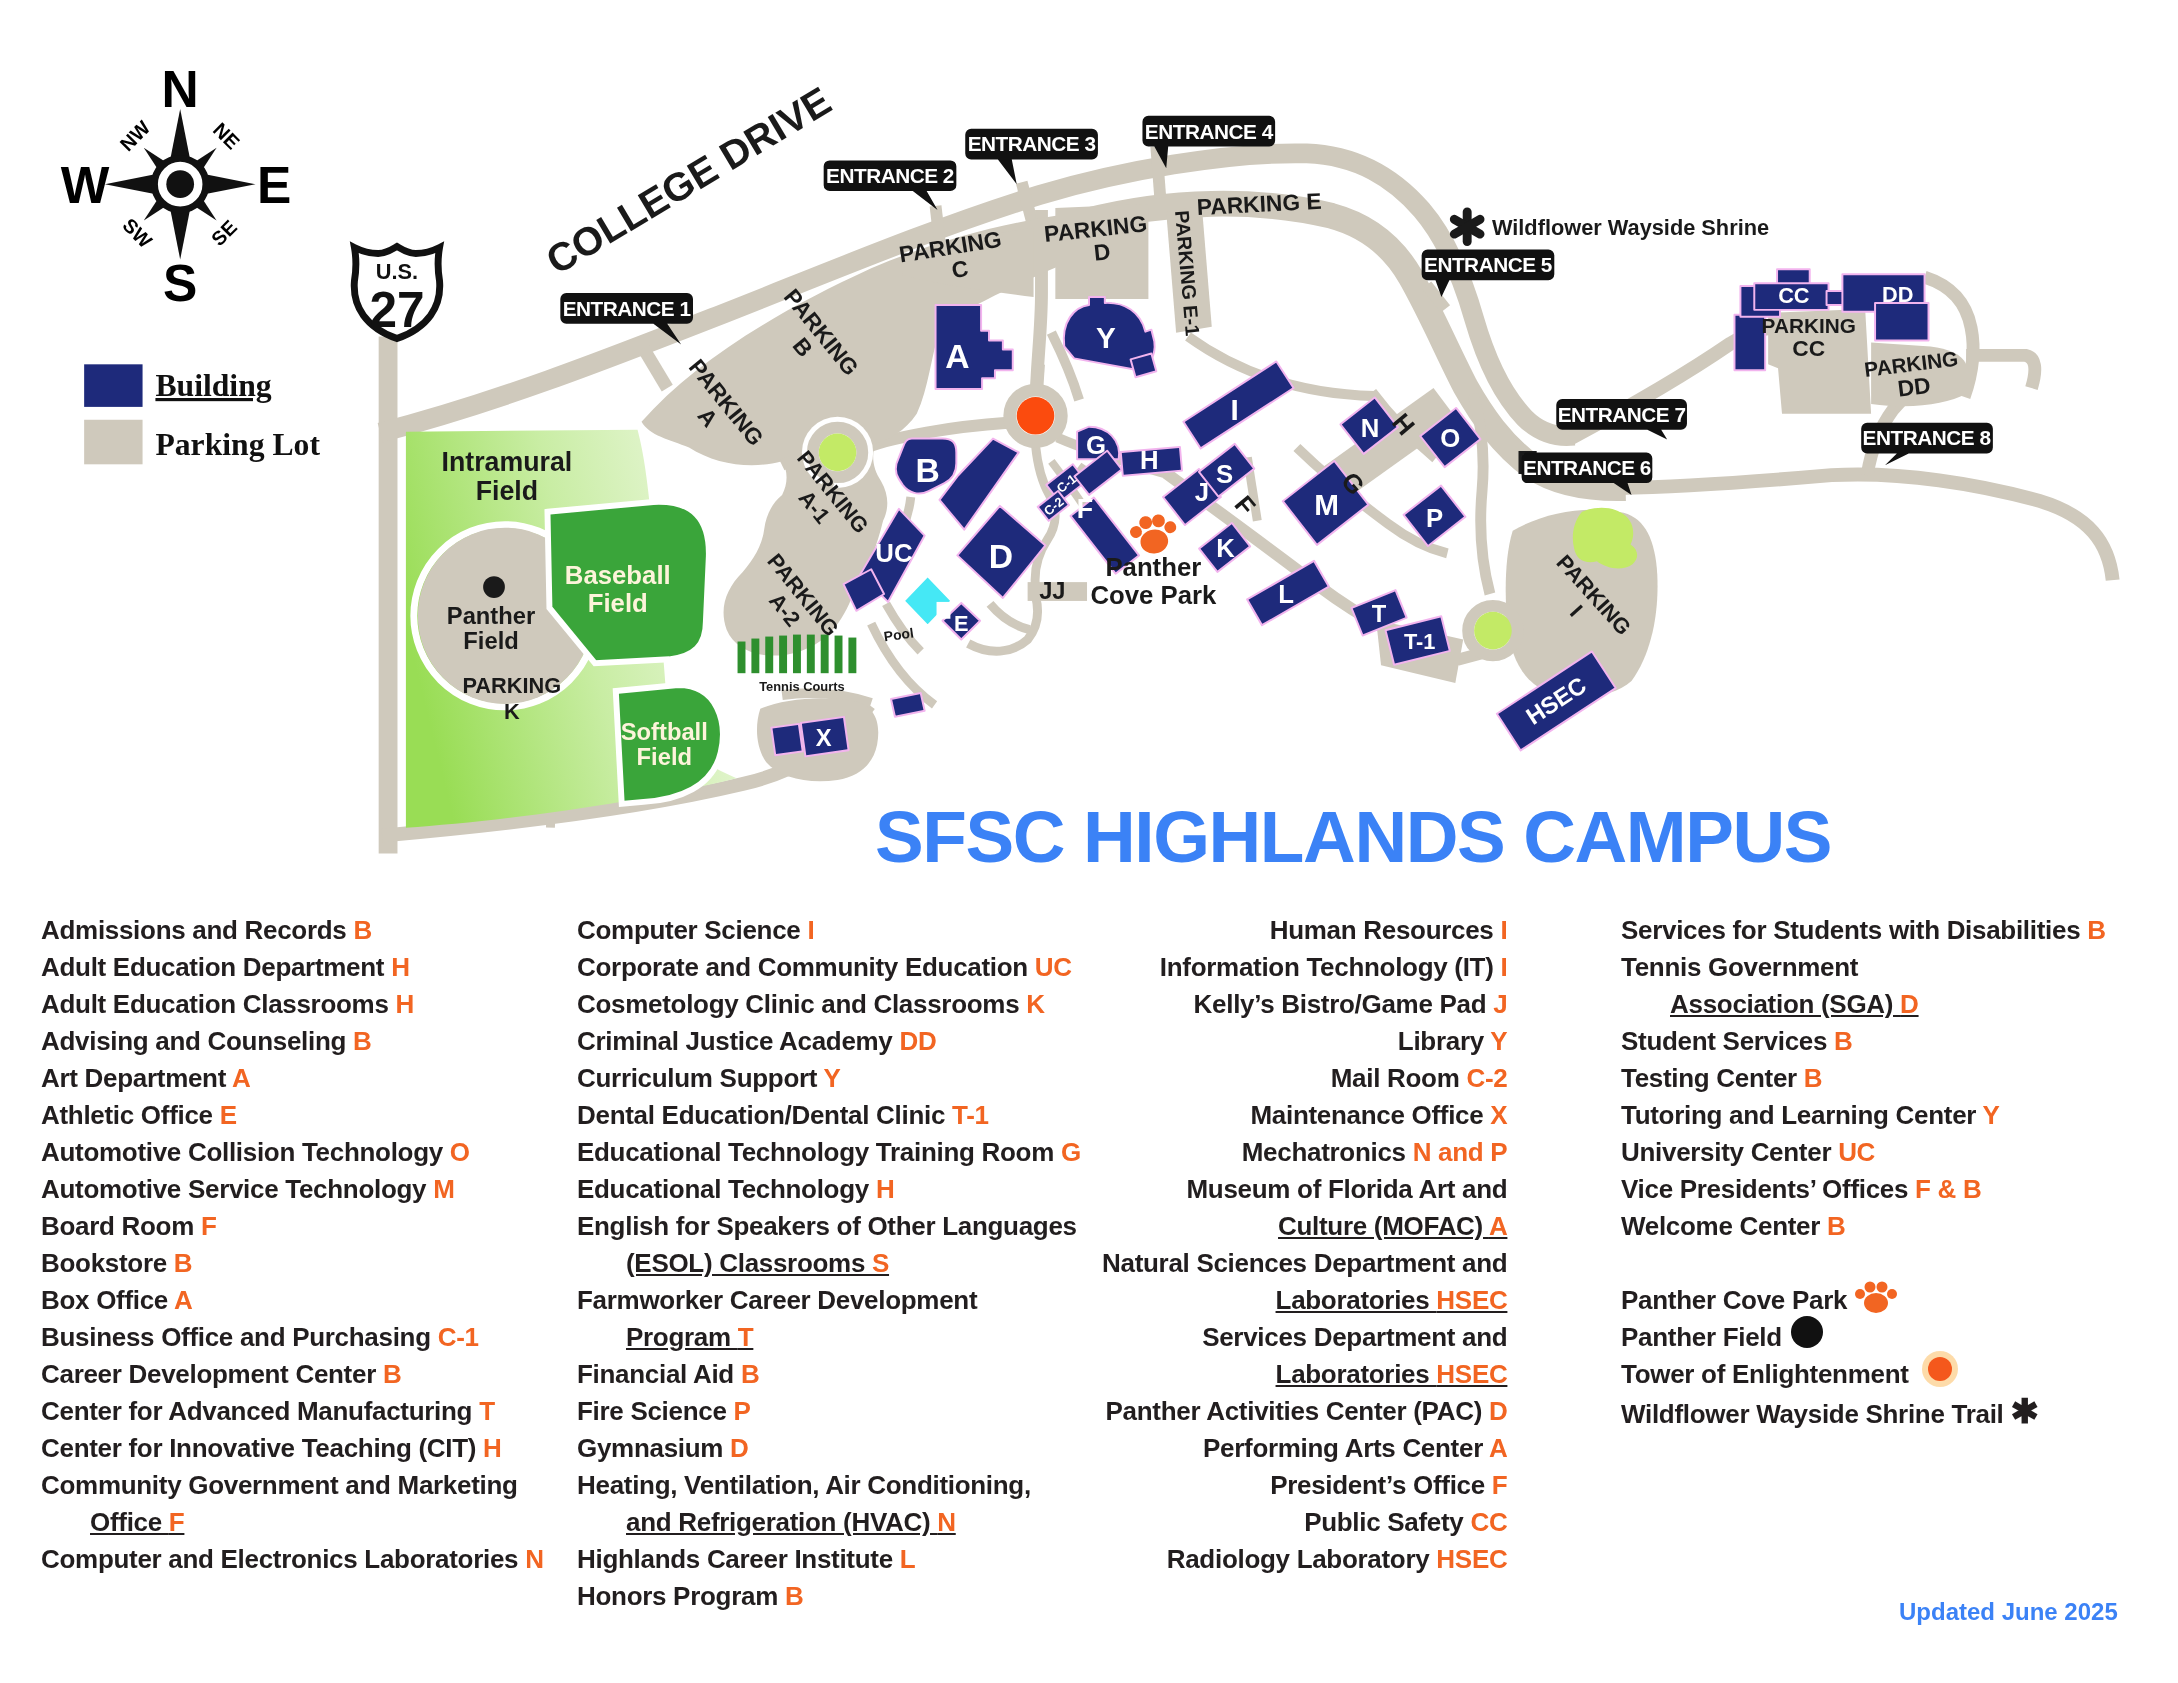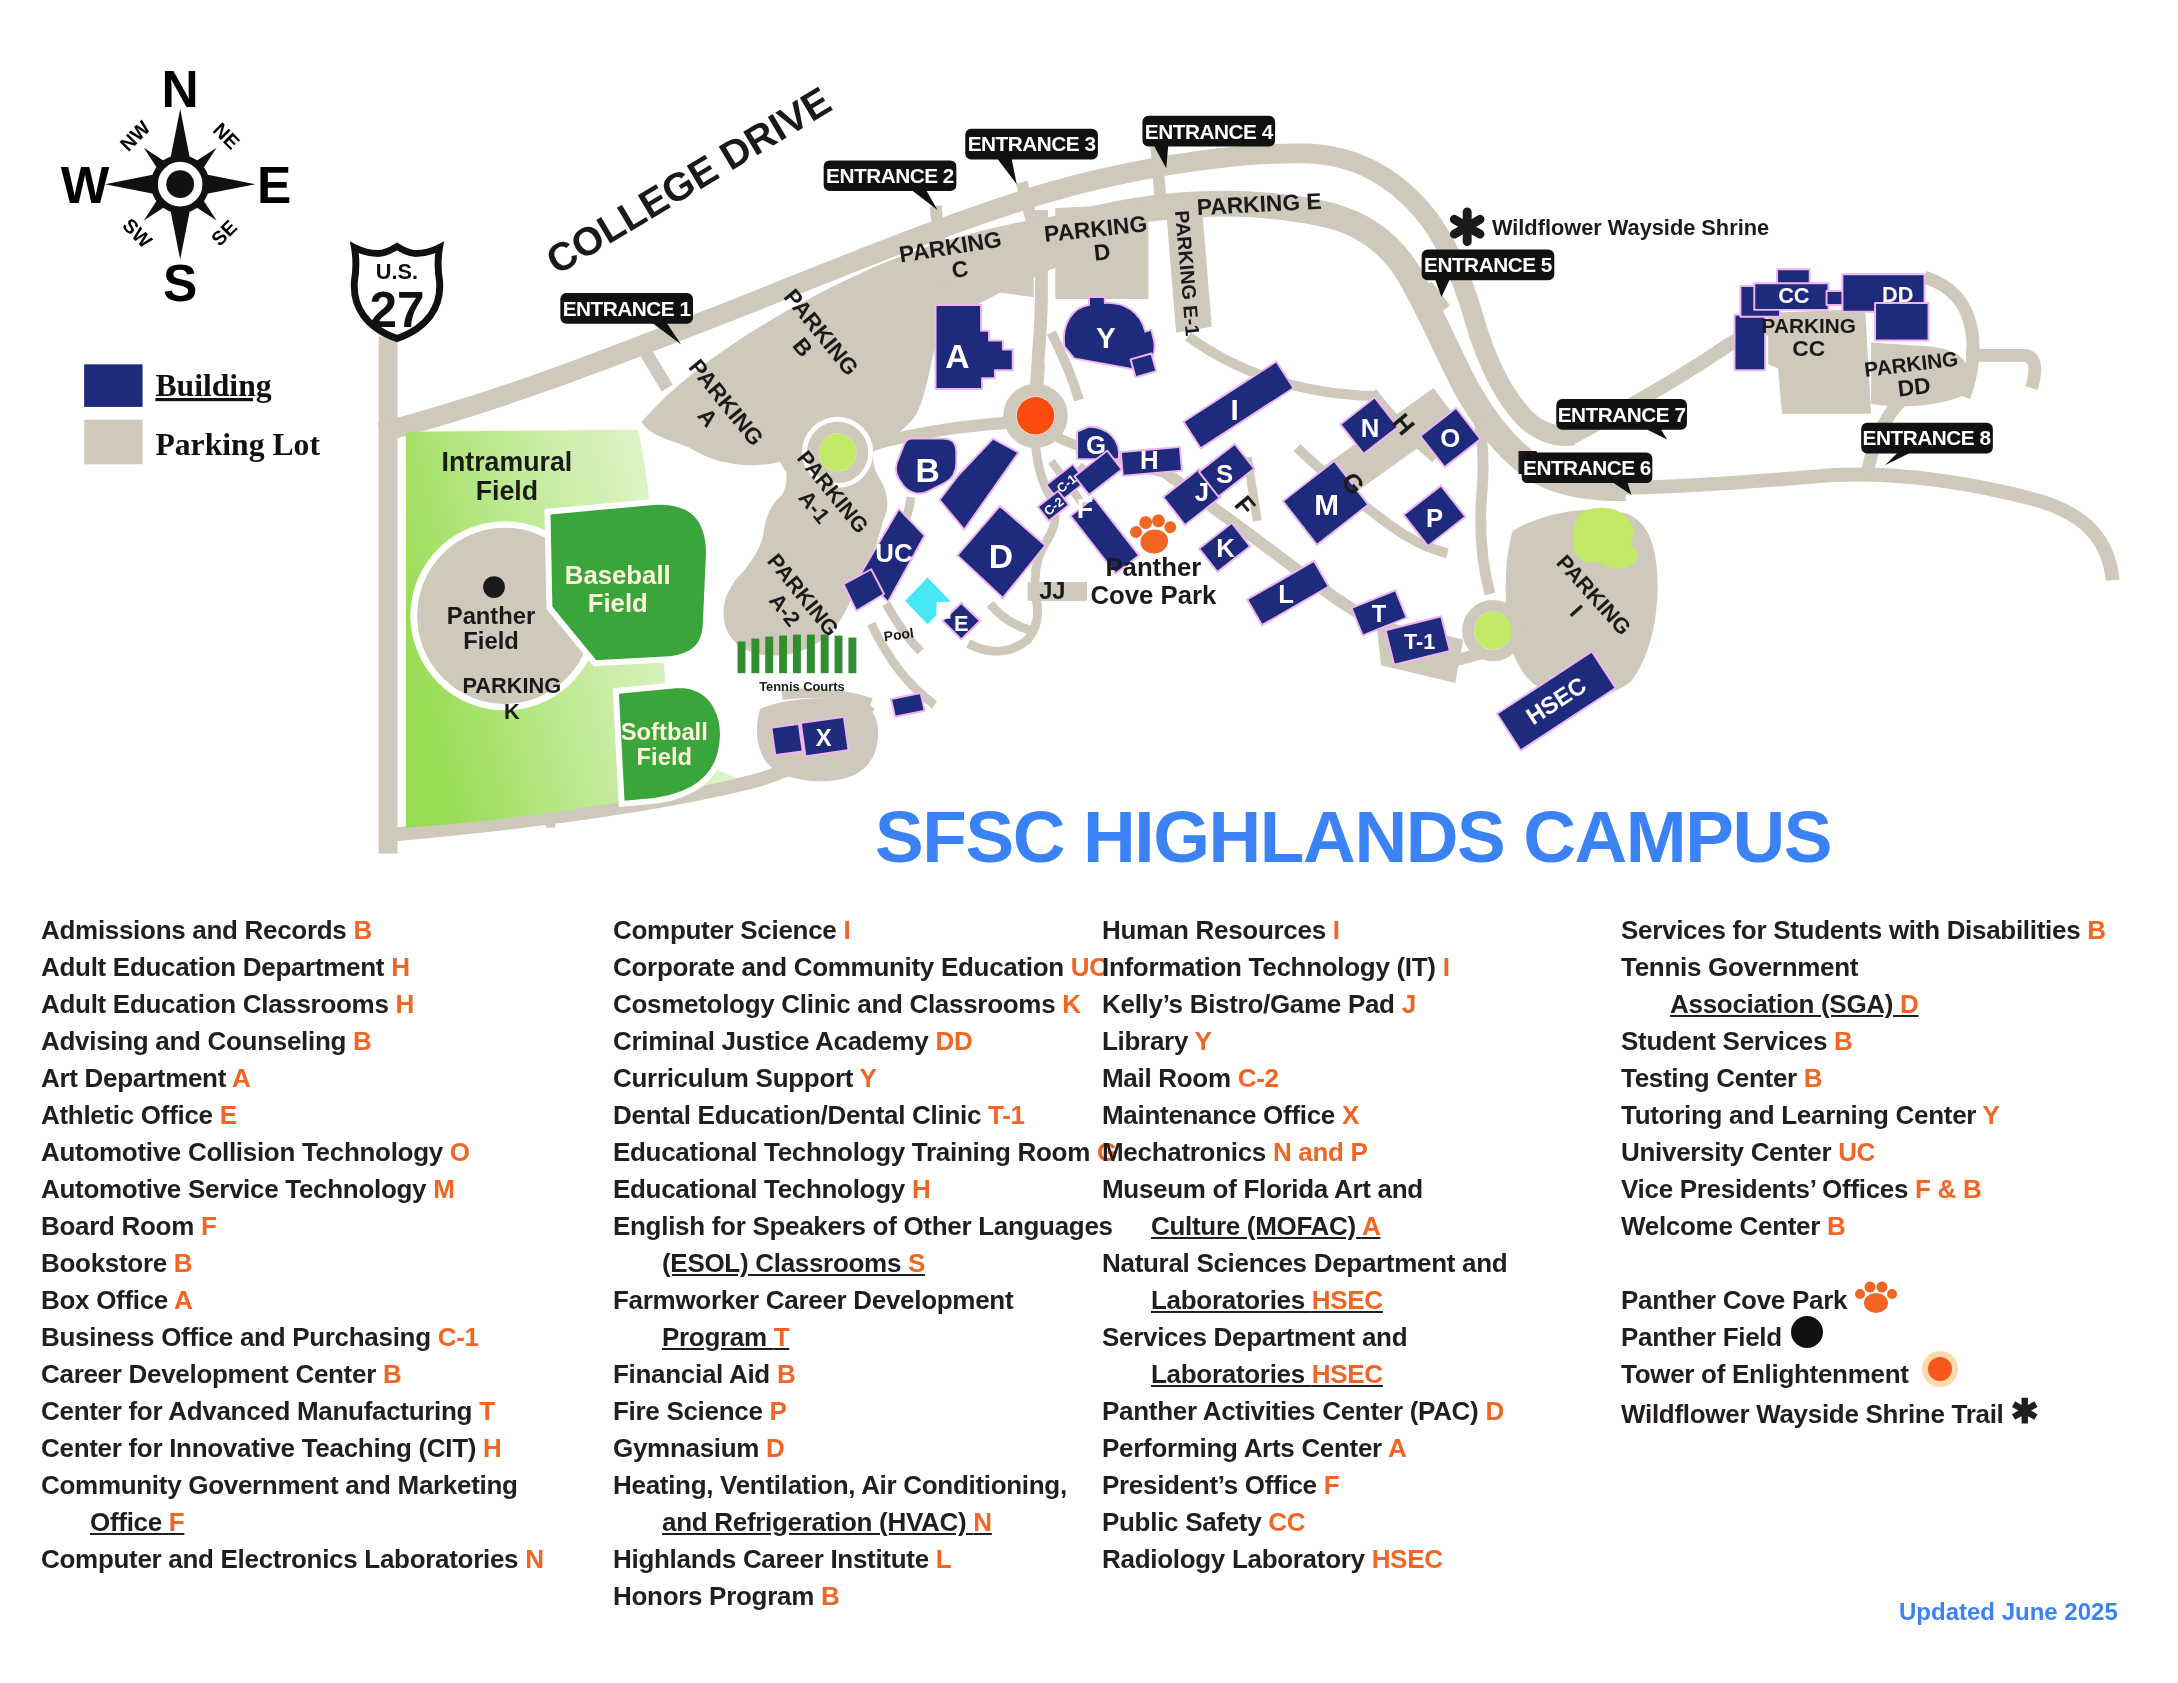--- a/index.html
+++ b/index.html
@@ -521,21 +521,21 @@
 <div>Box Office <span class="c">A</span></div>
 <div>Business Office and Purchasing <span class="c">C-1</span></div>
 <div>Career Development Center <span class="c">B</span></div>
 <div>Center for Advanced Manufacturing <span class="c">T</span></div>
 <div>Center for Innovative Teaching (CIT) <span class="c">H</span></div>
 <div>Community Government and Marketing</div>
 <div class="in">Office <span class="c">F</span></div>
 <div>Computer and Electronics Laboratories <span class="c">N</span></div>
 </div>
 
-<div class="col" style="left:577px;margin-left:36px;">
+<div class="col" style="left:577px;">
 <div>Computer Science <span class="c">I</span></div>
 <div>Corporate and Community Education <span class="c">UC</span></div>
 <div>Cosmetology Clinic and Classrooms <span class="c">K</span></div>
 <div>Criminal Justice Academy <span class="c">DD</span></div>
 <div>Curriculum Support <span class="c">Y</span></div>
 <div>Dental Education/Dental Clinic <span class="c">T-1</span></div>
 <div>Educational Technology Training Room <span class="c">G</span></div>
 <div>Educational Technology <span class="c">H</span></div>
 <div>English for Speakers of Other Languages</div>
 <div class="in">(ESOL) Classrooms <span class="c">S</span></div>
@@ -543,21 +543,21 @@
 <div class="in">Program <span class="c">T</span></div>
 <div>Financial Aid <span class="c">B</span></div>
 <div>Fire Science <span class="c">P</span></div>
 <div>Gymnasium <span class="c">D</span></div>
 <div>Heating, Ventilation, Air Conditioning,</div>
 <div class="in">and Refrigeration (HVAC) <span class="c">N</span></div>
 <div>Highlands Career Institute <span class="c">L</span></div>
 <div>Honors Program <span class="c">B</span></div>
 </div>
 
-<div class="col" style="left:1102px;">
+<div class="col" style="left:1102px;text-align:right;">
 <div>Human Resources <span class="c">I</span></div>
 <div>Information Technology (IT) <span class="c">I</span></div>
 <div>Kelly’s Bistro/Game Pad <span class="c">J</span></div>
 <div>Library <span class="c">Y</span></div>
 <div>Mail Room <span class="c">C-2</span></div>
 <div>Maintenance Office <span class="c">X</span></div>
 <div>Mechatronics <span class="c">N and P</span></div>
 <div>Museum of Florida Art and</div>
 <div class="in">Culture (MOFAC) <span class="c">A</span></div>
 <div>Natural Sciences Department and</div>

